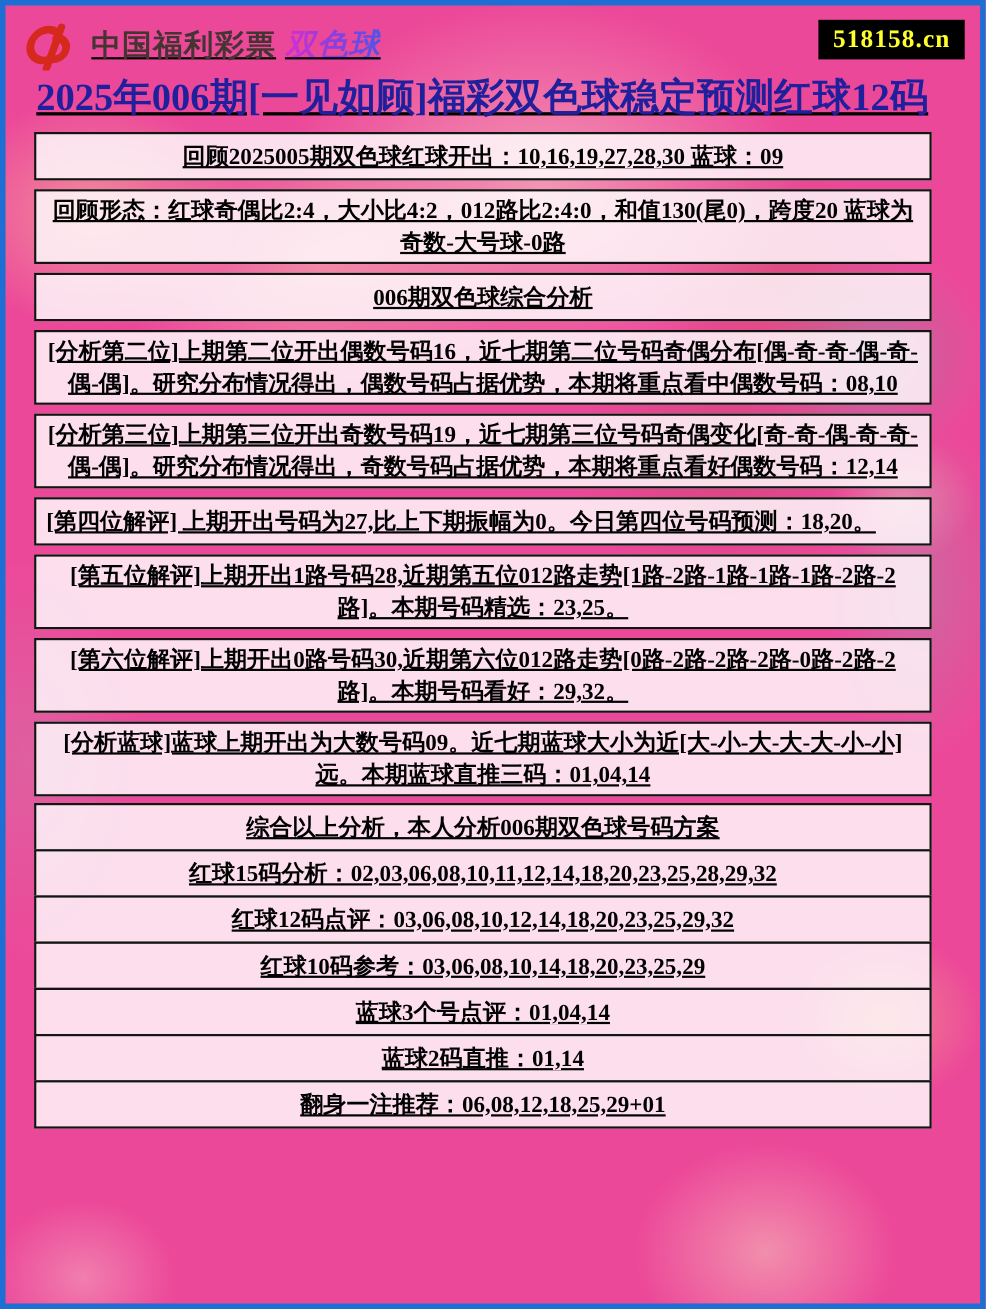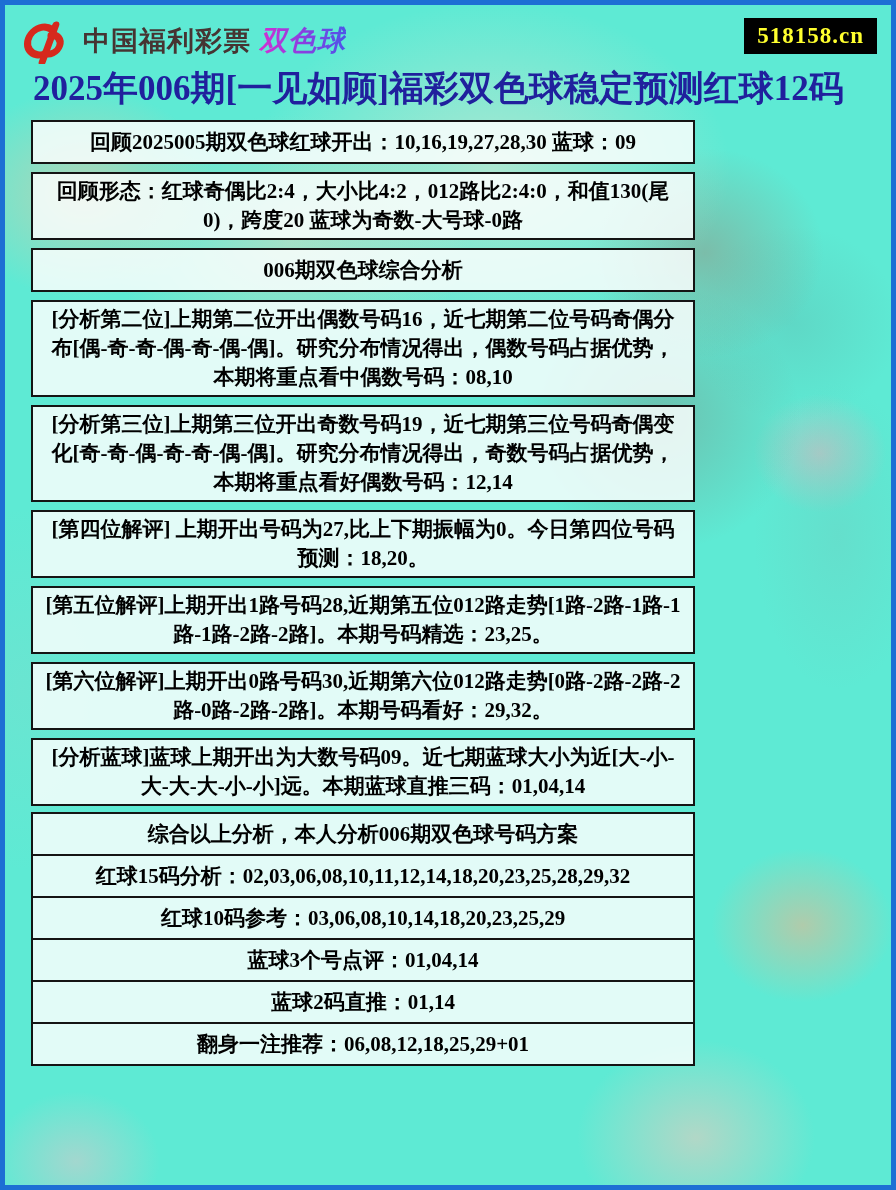--- a/index.html
+++ b/index.html
@@ -4,22 +4,23 @@
 <style>
   html,body{margin:0;padding:0;}
   body{
     font-family:"Liberation Serif","DejaVu Serif",serif;
     background:#e8e8e8;
   }
   .page{
     position:relative;
     width:886px;height:1180px;
     border:5px solid #1d6fd4;
-    background:#5eead4;
+    background:#ec4899;
     overflow:hidden;
+    text-decoration:underline;
   }
   .art{
     position:absolute;inset:0;z-index:0;
     background:
       radial-gradient(190px 150px at 9% 16%, rgba(246,196,158,0.55), rgba(246,196,158,0) 70%),
       radial-gradient(260px 180px at 32% 20%, rgba(248,214,184,0.45), rgba(248,214,184,0) 70%),
       radial-gradient(340px 240px at 55% 14%, rgba(250,228,206,0.50), rgba(250,228,206,0) 70%),
       radial-gradient(170px 150px at 79% 21%, rgba(190,85,72,0.30), rgba(190,85,72,0) 70%),
       radial-gradient(150px 140px at 89% 27%, rgba(96,178,168,0.32), rgba(96,178,168,0) 70%),
       radial-gradient(200px 190px at 74% 35%, rgba(152,64,60,0.24), rgba(152,64,60,0) 70%),
@@ -41,21 +42,21 @@
            font-family:"Liberation Sans","DejaVu Sans",sans-serif;
            background:linear-gradient(90deg,#d42fd2,#8a3fe0,#4e55e8);
            -webkit-background-clip:text;background-clip:text;
            color:transparent;-webkit-text-fill-color:transparent;}
   .badge{background:#000;color:#ffff2e;font-weight:700;font-size:23px;
          padding:5px 13px;letter-spacing:1px;}
   .title{margin:4px 0 0 0;padding:0 0 0 28px;
          font-size:35px;font-weight:700;color:#20209d;line-height:1.2;
          white-space:nowrap;}
 
-  .table{width:664px;margin:10px 0 0 26px;}
+  .table{width:816px;margin:10px 0 0 26px;}
   .row{
     box-sizing:border-box;
     border:2px solid #141414;
     background:rgba(255,255,255,0.82);
     min-height:44px;
     font-size:21px;font-weight:700;color:#000;
     line-height:29px;
     display:flex;align-items:center;
     padding:3px 9px;
   }
@@ -95,20 +96,21 @@
         <div class="row left gapped">回顾形态：红球奇偶比2:4，大小比4:2，012路比2:4:0，和值130(尾0)，跨度20 蓝球为奇数-大号球-0路</div>
         <div class="row center gapped">006期双色球综合分析</div>
         <div class="row left gapped">[分析第二位]上期第二位开出偶数号码16，近七期第二位号码奇偶分布[偶-奇-奇-偶-奇-偶-偶]。研究分布情况得出，偶数号码占据优势，本期将重点看中偶数号码：08,10</div>
         <div class="row left gapped">[分析第三位]上期第三位开出奇数号码19，近七期第三位号码奇偶变化[奇-奇-偶-奇-奇-偶-偶]。研究分布情况得出，奇数号码占据优势，本期将重点看好偶数号码：12,14</div>
         <div class="row left gapped">[第四位解评] 上期开出号码为27,比上下期振幅为0。今日第四位号码预测：18,20。</div>
         <div class="row left gapped">[第五位解评]上期开出1路号码28,近期第五位012路走势[1路-2路-1路-1路-1路-2路-2路]。本期号码精选：23,25。</div>
         <div class="row left gapped">[第六位解评]上期开出0路号码30,近期第六位012路走势[0路-2路-2路-2路-0路-2路-2路]。本期号码看好：29,32。</div>
         <div class="row left gapped">[分析蓝球]蓝球上期开出为大数号码09。近七期蓝球大小为近[大-小-大-大-大-小-小]远。本期蓝球直推三码：01,04,14</div>
         <div class="row center contiguous">综合以上分析，本人分析006期双色球号码方案</div>
         <div class="row center contiguous">红球15码分析：02,03,06,08,10,11,12,14,18,20,23,25,28,29,32</div>
+        <div class="row center contiguous">红球12码点评：03,06,08,10,12,14,18,20,23,25,29,32</div>
         <div class="row center contiguous">红球10码参考：03,06,08,10,14,18,20,23,25,29</div>
         <div class="row center contiguous">蓝球3个号点评：01,04,14</div>
         <div class="row center contiguous">蓝球2码直推：01,14</div>
         <div class="row center contiguous">翻身一注推荐：06,08,12,18,25,29+01</div>
       </div>
 
   </div>
 </div>
 
 </body></html>

